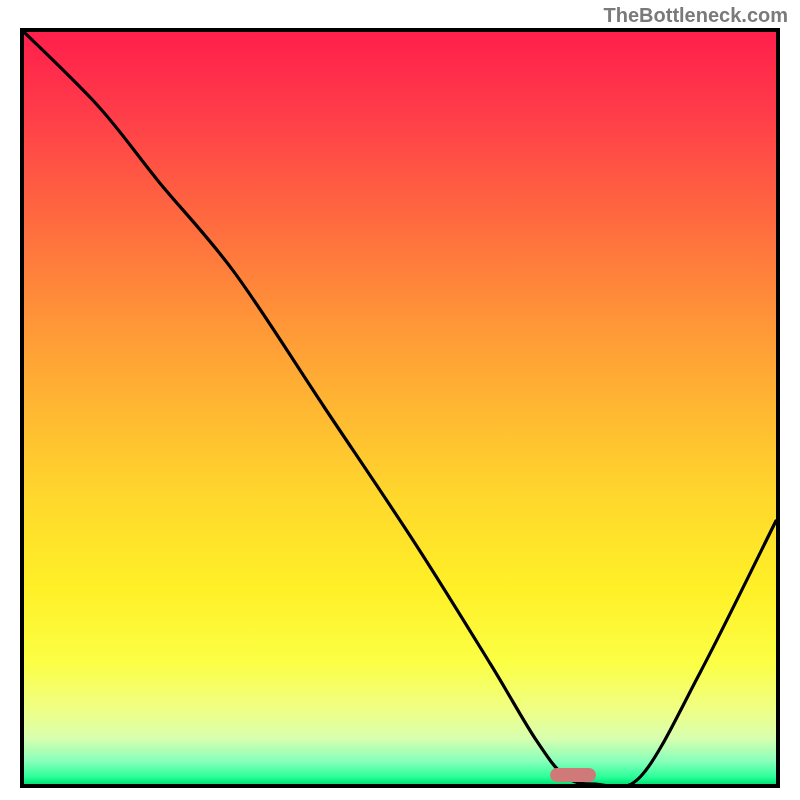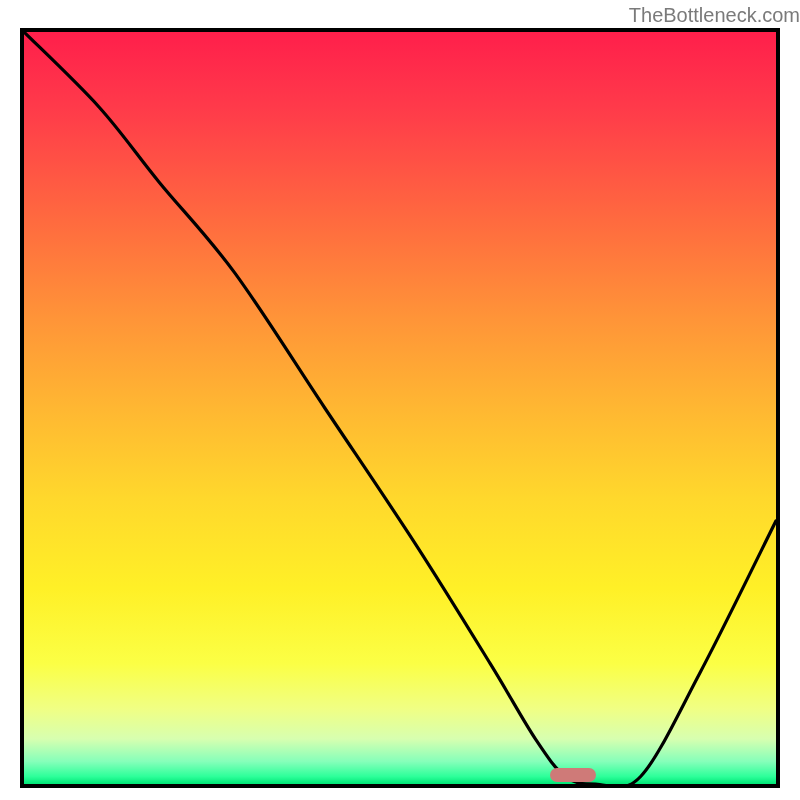--- a/index.html
+++ b/index.html
@@ -7,24 +7,24 @@
     padding: 0;
     width: 800px;
     height: 800px;
     background: #ffffff;
     font-family: Arial, sans-serif;
     position: relative;
   }
   .watermark {
     position: absolute;
     top: 4px;
-    right: 0;
+    right: 12px;
     color: #7a7a7a;
     font-size: 20px;
-    font-weight: 400;
+    font-weight: 700;
     z-index: 10;
   }
   .plot-frame {
     position: absolute;
     left: 20px;
     top: 28px;
     width: 760px;
     height: 760px;
     border: 4px solid #000;
     box-sizing: border-box;

